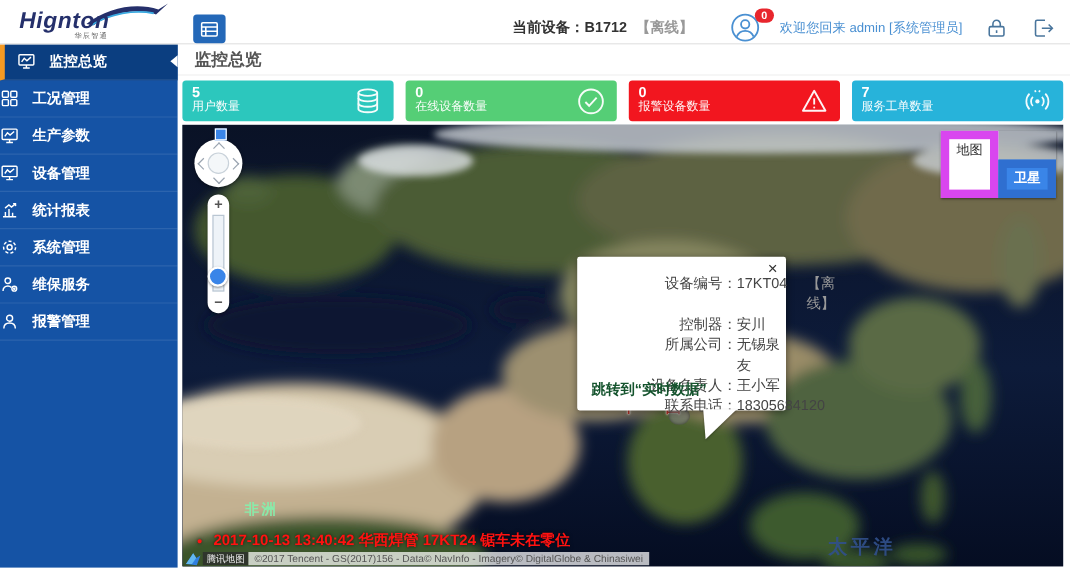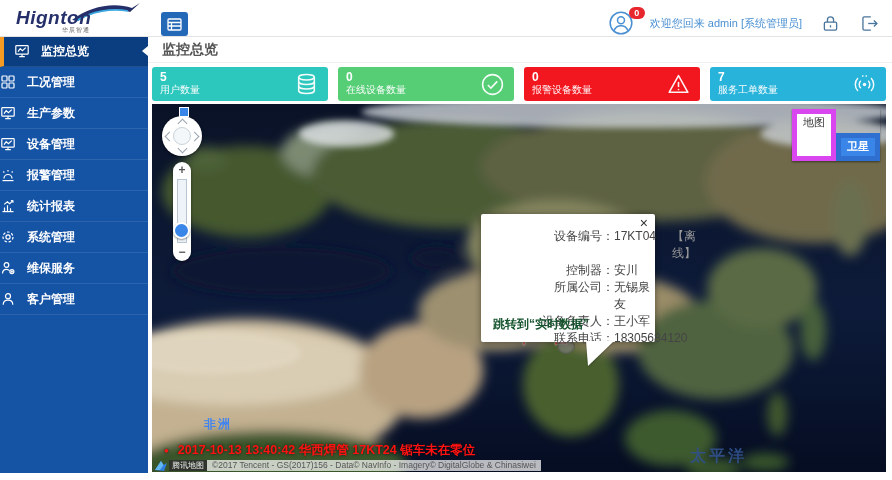--- a/index.html
+++ b/index.html
@@ -44,21 +44,21 @@
   .card .lbl{font-size:10px;line-height:12px;opacity:.97;}
   .card .cicon{position:absolute;right:9px;top:5px;opacity:.95;}
   .card-users{background:#2cc7bd;} .card-online{background:#55ce76;}
   .card-alarm{background:#f2161f;} .card-orders{background:#27b3da;}
   
   .map{position:relative;height:368px;margin:0 6px 0 4px;overflow:hidden;background:#081128;}
   .map-bg{position:absolute;inset:0;width:100%;height:100%;}
   .map-label{position:absolute;font-weight:bold;white-space:nowrap;z-index:2;}
   .lbl-china{left:366px;top:226px;color:#b03127;font-size:13px;letter-spacing:10px;
              text-shadow:0 0 2px #fff,0 0 1px #fff;}
-  .lbl-africa{left:52px;top:312px;color:#3b82f6;font-size:12px;letter-spacing:2px;opacity:.95;}
+  .lbl-africa{left:52px;top:312px;color:#86efac;font-size:12px;letter-spacing:2px;opacity:.95;}
   .lbl-pacific{left:538px;top:342px;color:#31508c;font-size:16px;letter-spacing:3px;opacity:.9;}
   .marker-shadow{position:absolute;left:405px;top:235px;width:18px;height:15px;z-index:2;
                  background:rgba(130,130,130,.6);border-radius:50%;
                  box-shadow:inset 0 0 3px rgba(0,0,0,.5);}
   
   .pan{position:absolute;left:10px;top:12px;width:40px;height:40px;background:#fff;
        border-radius:50%;box-shadow:0 1px 3px rgba(0,0,0,.45);z-index:4;cursor:pointer;}
   .pan-center{position:absolute;inset:11px;border:1px solid #c9d2da;border-radius:50%;background:#f4f7f9;}
   .chev{position:absolute;width:6px;height:6px;border:solid #9aa4b0;border-width:1.5px 1.5px 0 0;}
   .chev-up{top:4px;left:17px;transform:rotate(-45deg);}
@@ -70,21 +70,21 @@
   .zoomctl{position:absolute;left:21px;top:58px;width:18px;background:#fff;border-radius:9px;
            box-shadow:0 1px 3px rgba(0,0,0,.45);z-index:4;text-align:center;padding:2px 0 3px;}
   .zbtn{font-size:12px;font-weight:bold;color:#555;line-height:12px;cursor:pointer;}
   .ztrack{width:8px;height:62px;margin:3px auto;background:#eef3f8;border:1px solid #b9c6d2;
           position:relative;cursor:pointer;}
   .zthumb{position:absolute;left:-5px;top:42px;width:13px;height:13px;border-radius:50%;
           background:#3a85e8;border:2px solid #fff;box-shadow:0 1px 2px rgba(0,0,0,.4);cursor:pointer;}
   
   .maptype{position:absolute;right:6px;top:5px;display:flex;font-size:11px;z-index:4;
            box-shadow:0 1px 2px rgba(0,0,0,.5);}
-  .mt-btn{padding:1px 6px 2px;background:#fff;color:#333;border:5px solid #d946ef;cursor:pointer;}
+  .mt-btn{padding:1px 6px 2px;background:#fff;color:#333;border:7px solid #d946ef;cursor:pointer;}
   .mt-btn.active{background:#3a85e8;color:#fff;border-color:#2f6fd0;font-weight:bold;margin-top:24px;}
   
   .popup{position:absolute;left:329px;top:110px;width:174px;height:128px;background:#fff;
          border-radius:2px;box-shadow:0 1px 6px rgba(0,0,0,.45);font-size:12px;color:#444;z-index:6;}
   .popup-close{position:absolute;right:7px;top:2px;font-size:14px;color:#333;cursor:pointer;line-height:14px;}
   .popup-rows{padding-top:14px;margin-left:47px;}
   .prow{display:flex;line-height:17px;}
   .prow .pl{width:86px;text-align:right;flex:none;}
   .prow .px{color:#999;margin-left:16px;}
   .plink{position:absolute;left:12px;bottom:9px;color:#14532d;font-weight:bold;cursor:pointer;}
@@ -115,20 +115,24 @@
     <span class="logo-text">Hignton</span>
     <span class="logo-sub">华辰智通</span>
   </div>
   <div class="menu-btn">
     <svg width="15" height="13" viewBox="0 0 15 13" fill="none" stroke="#fff" stroke-width="1.3">
       <rect x="1" y="1" width="13" height="11" rx="1" fill="none"></rect>
       <path d="M1 4.5h13M4.5 4.5v7.5M1 8h13"></path>
     </svg>
   </div>
   <div class="header-right">
+    <span class="device-info">
+      <span>当前设备：</span><span>B1712</span>
+      <span class="device-status">【离线】</span>
+    </span>
     <span class="user-wrap">
       <svg width="26" height="26" viewBox="0 0 24 24" fill="none" stroke="#4a90d2" stroke-width="1.4">
         <circle cx="12" cy="12" r="10"></circle>
         <circle cx="12" cy="9.5" r="3.2"></circle>
         <path d="M5.5 19c1.3-3 3.7-4.5 6.5-4.5s5.2 1.5 6.5 4.5"></path>
       </svg>
       <span class="badge">0</span>
     </span>
     <span class="welcome">
       <span>欢迎您回来</span>
@@ -190,30 +194,20 @@
           <rect x="1.8" y="2.6" width="12.4" height="8.6" rx=".8"></rect>
           <polyline points="4,8.6 6.2,5.6 8.4,7.6 11.8,4.6"></polyline>
           <path d="M8 11.2v2M5.2 13.7h5.6"></path>
         </svg>
     </span>
     <span class="si-label">设备管理</span>
   </div>
   <div class="side-item">
     <span class="si-icon">
       <svg width="16" height="16" viewBox="0 0 16 16" fill="none" stroke="#fff" stroke-width="1.2">
-          <path d="M4 11.5a4 4 0 0 1 8 0"></path>
-          <path d="M2.5 13.6h11"></path>
-          <path d="M8 4.4V2.9M4.3 5.5L3.3 4.5M11.7 5.5l1-1"></path>
-        </svg>
-    </span>
-    <span class="si-label">报警管理</span>
-  </div>
-  <div class="side-item">
-    <span class="si-icon">
-      <svg width="16" height="16" viewBox="0 0 16 16" fill="none" stroke="#fff" stroke-width="1.2">
           <path d="M2.5 13.6h11"></path>
           <path d="M4.5 13.6V9.6M7.5 13.6V7.2M10.5 13.6v-3.4"></path>
           <polyline points="4.2,6.4 7.4,3.8 9.6,5.6 12.8,2.9"></polyline>
           <polyline points="10.9,2.7 12.9,2.8 13,4.8"></polyline>
         </svg>
     </span>
     <span class="si-label">统计报表</span>
   </div>
   <div class="side-item">
     <span class="si-icon">
@@ -235,21 +229,21 @@
     </span>
     <span class="si-label">维保服务</span>
   </div>
   <div class="side-item">
     <span class="si-icon">
       <svg width="16" height="16" viewBox="0 0 16 16" fill="none" stroke="#fff" stroke-width="1.2">
           <circle cx="8" cy="5.2" r="2.5"></circle>
           <path d="M3.2 13.8c0-3 2.1-4.6 4.8-4.6s4.8 1.6 4.8 4.6"></path>
         </svg>
     </span>
-    <span class="si-label">客户管理</span>
+    <span class="si-label">报警管理</span>
   </div>
 </div>
 
 <div class="content">
   <div class="title-row">监控总览</div>
 
   <div class="cards">
     <div class="card card-users">
       <div class="num">5</div>
       <div class="lbl">用户数量</div>

